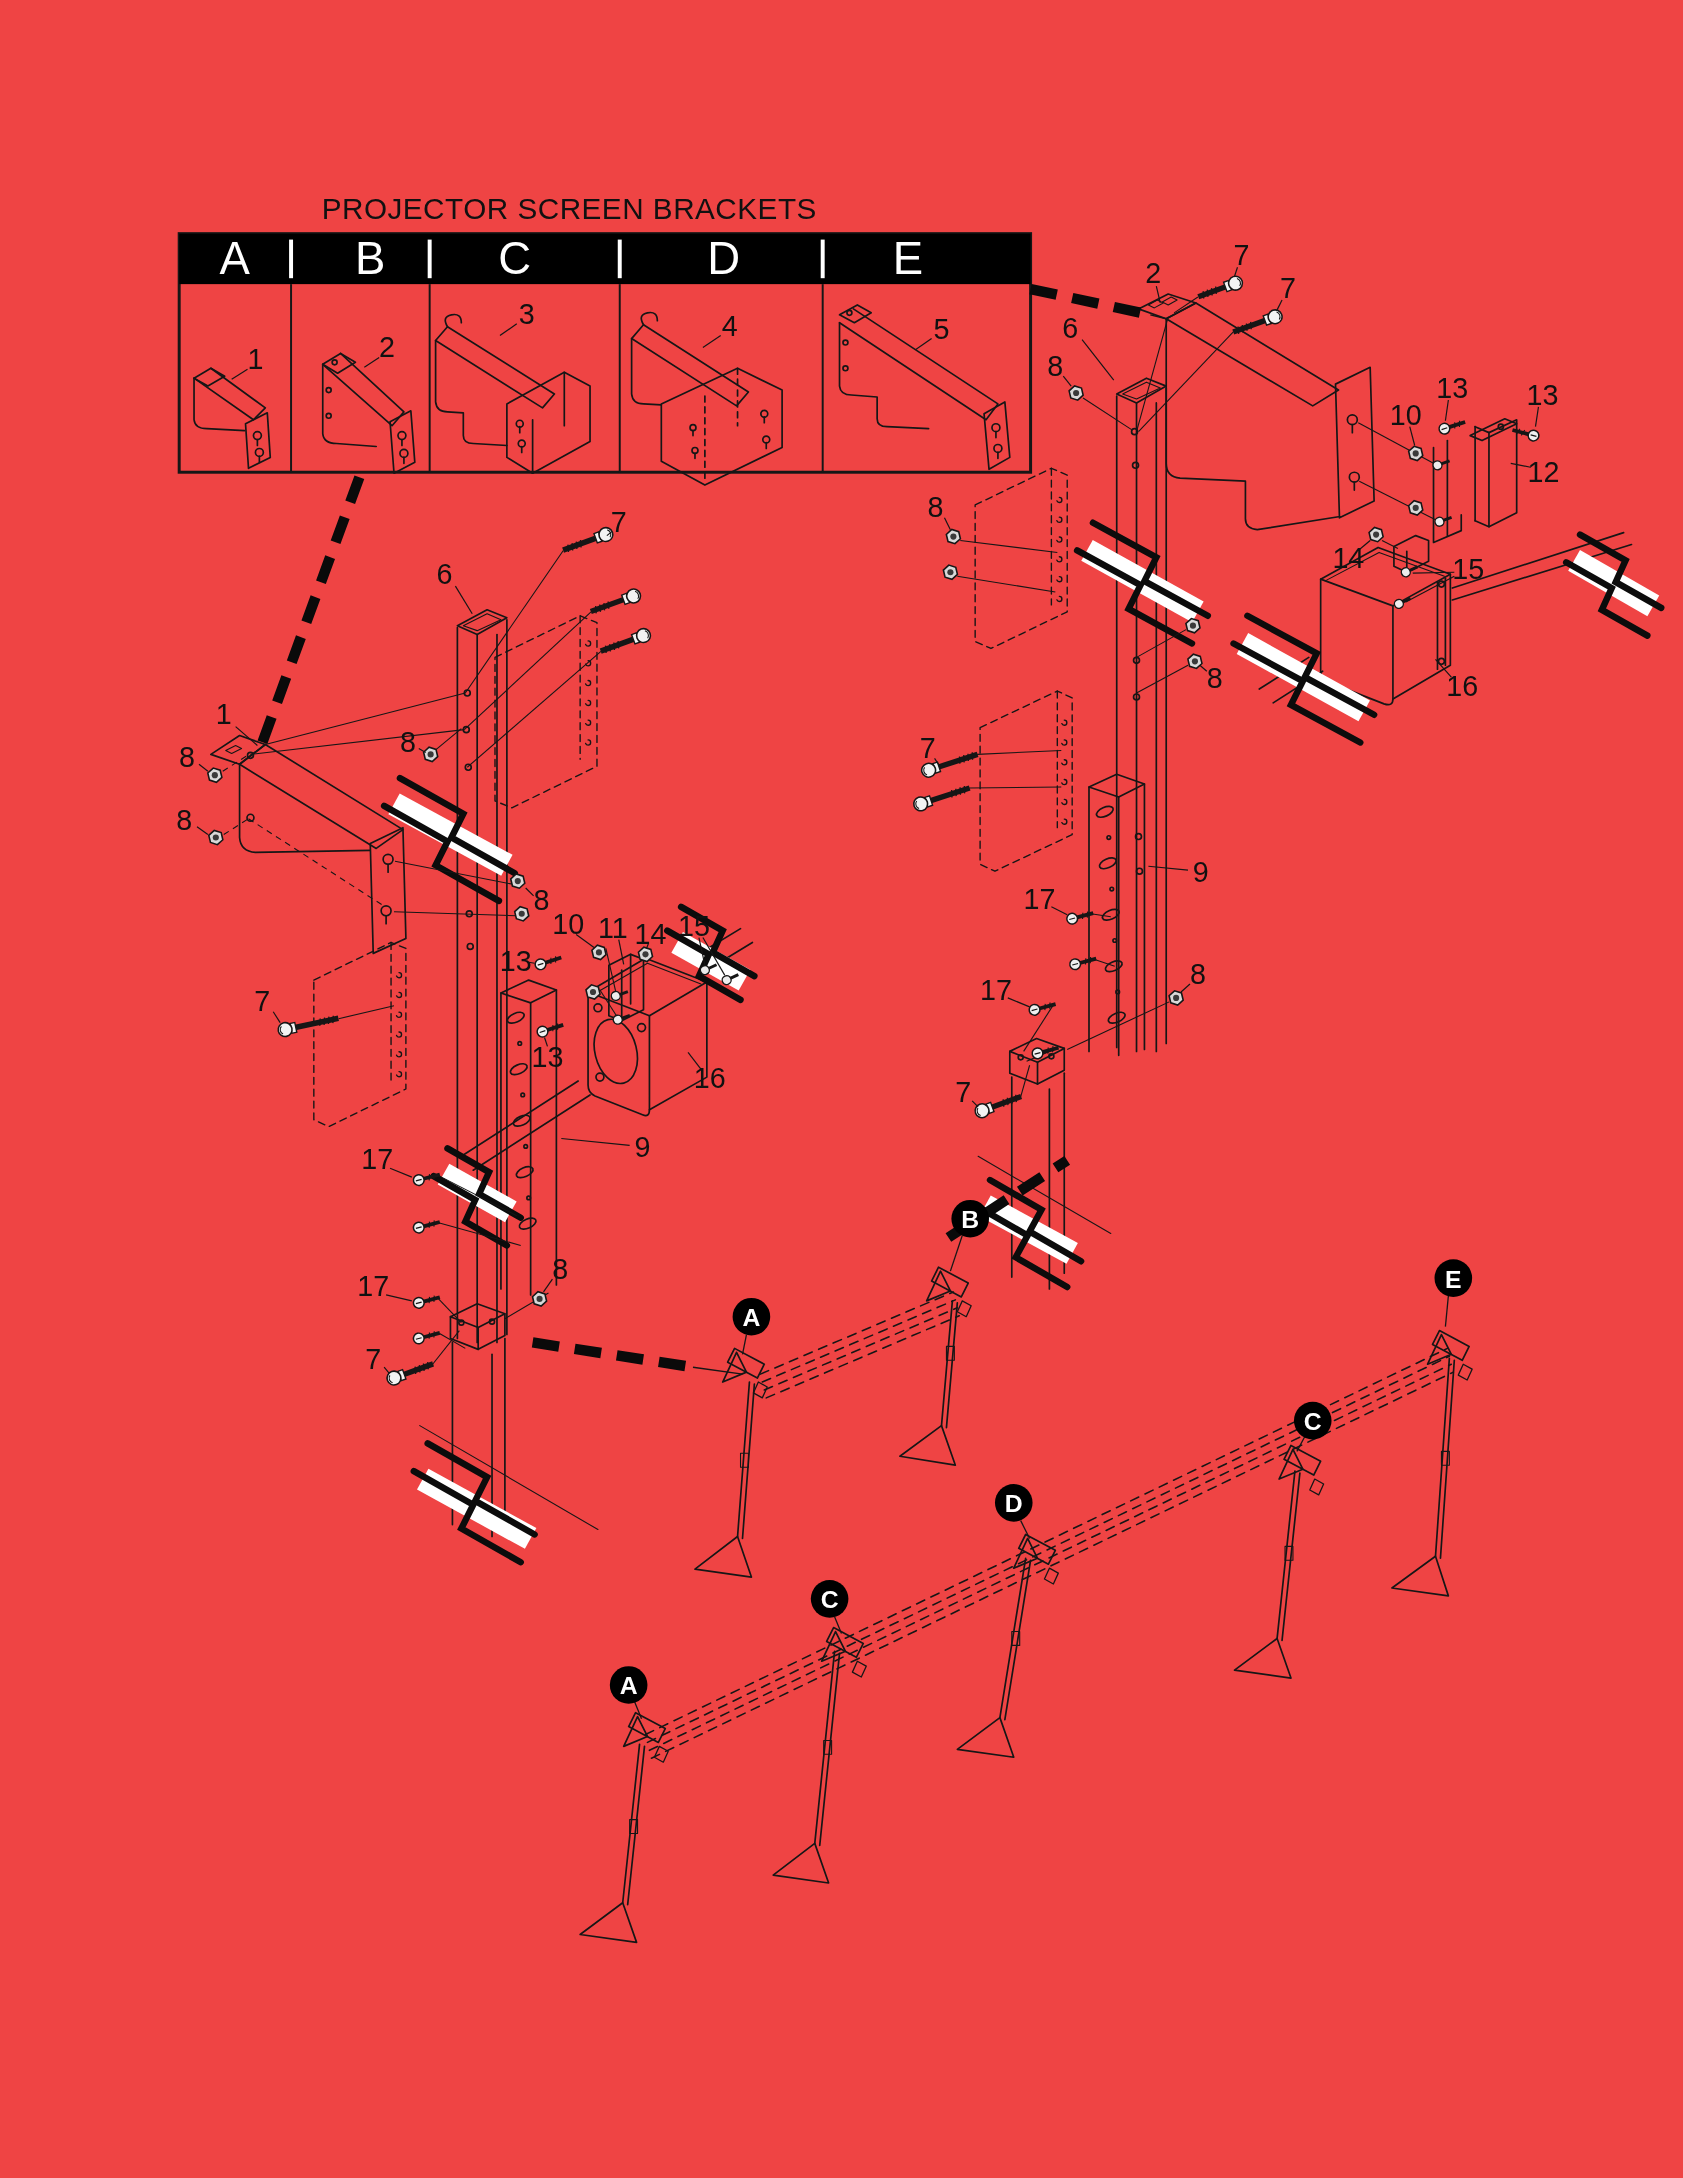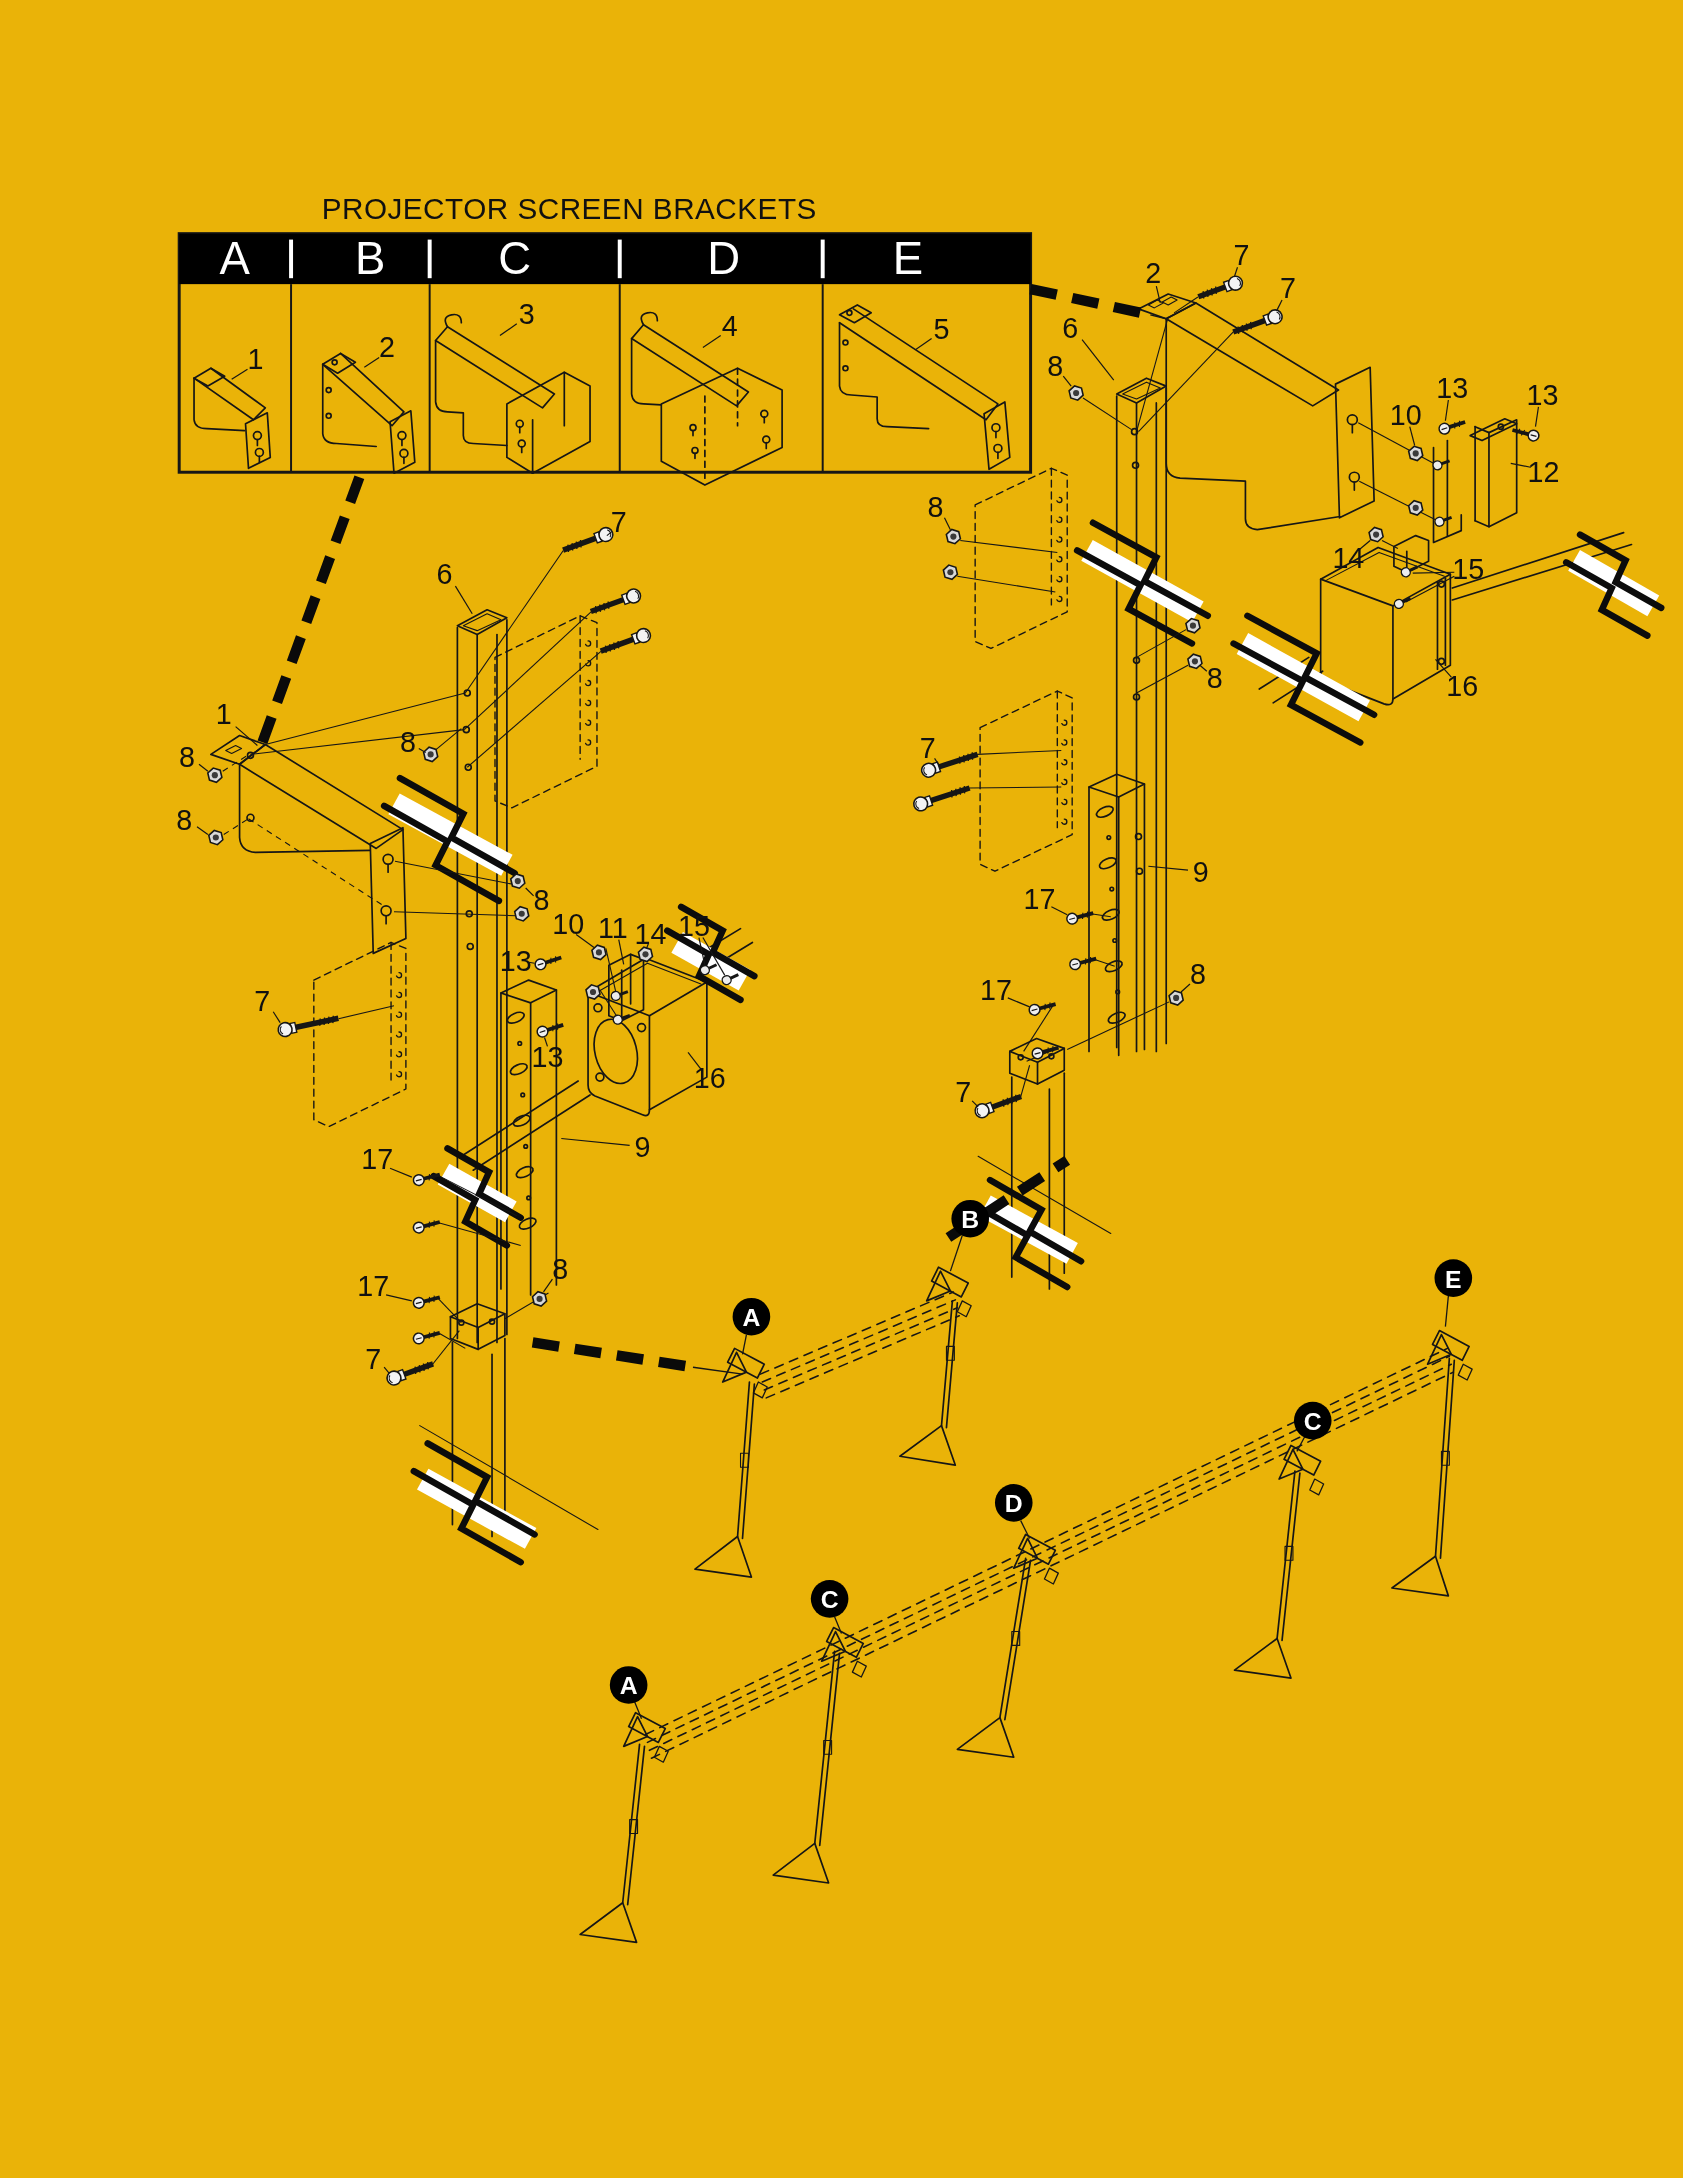--- a/index.html
+++ b/index.html
@@ -1,16 +1,16 @@
 <!DOCTYPE html>
 <html><head>
 <meta charset="utf-8">
 <style>
   html,body{margin:0;padding:0;background:#ffffff;}
-  .page{position:relative;width:1683px;height:2178px;background:#eab308;overflow:hidden;
+  .page{position:relative;width:1683px;height:2178px;background:#ef4444;overflow:hidden;
         font-family:"Liberation Sans", sans-serif;}
   svg{display:block}
   svg text{font-family:"Liberation Sans", sans-serif; fill:#111;}
   .title-text{font-size:30px; letter-spacing:0.5px;}
   .hdr-letter{font-size:46px; fill:#fff;}
   .callout{font-size:29px;}
   .circ-letter{font-size:25px; font-weight:bold; fill:#fff;}
   .art{stroke:#161616; fill:none; stroke-width:1.7; stroke-linejoin:round; stroke-linecap:round;}
   .thin{stroke-width:1.1;}
   .dashplate{stroke-width:1.4; stroke-dasharray:7 5;}

